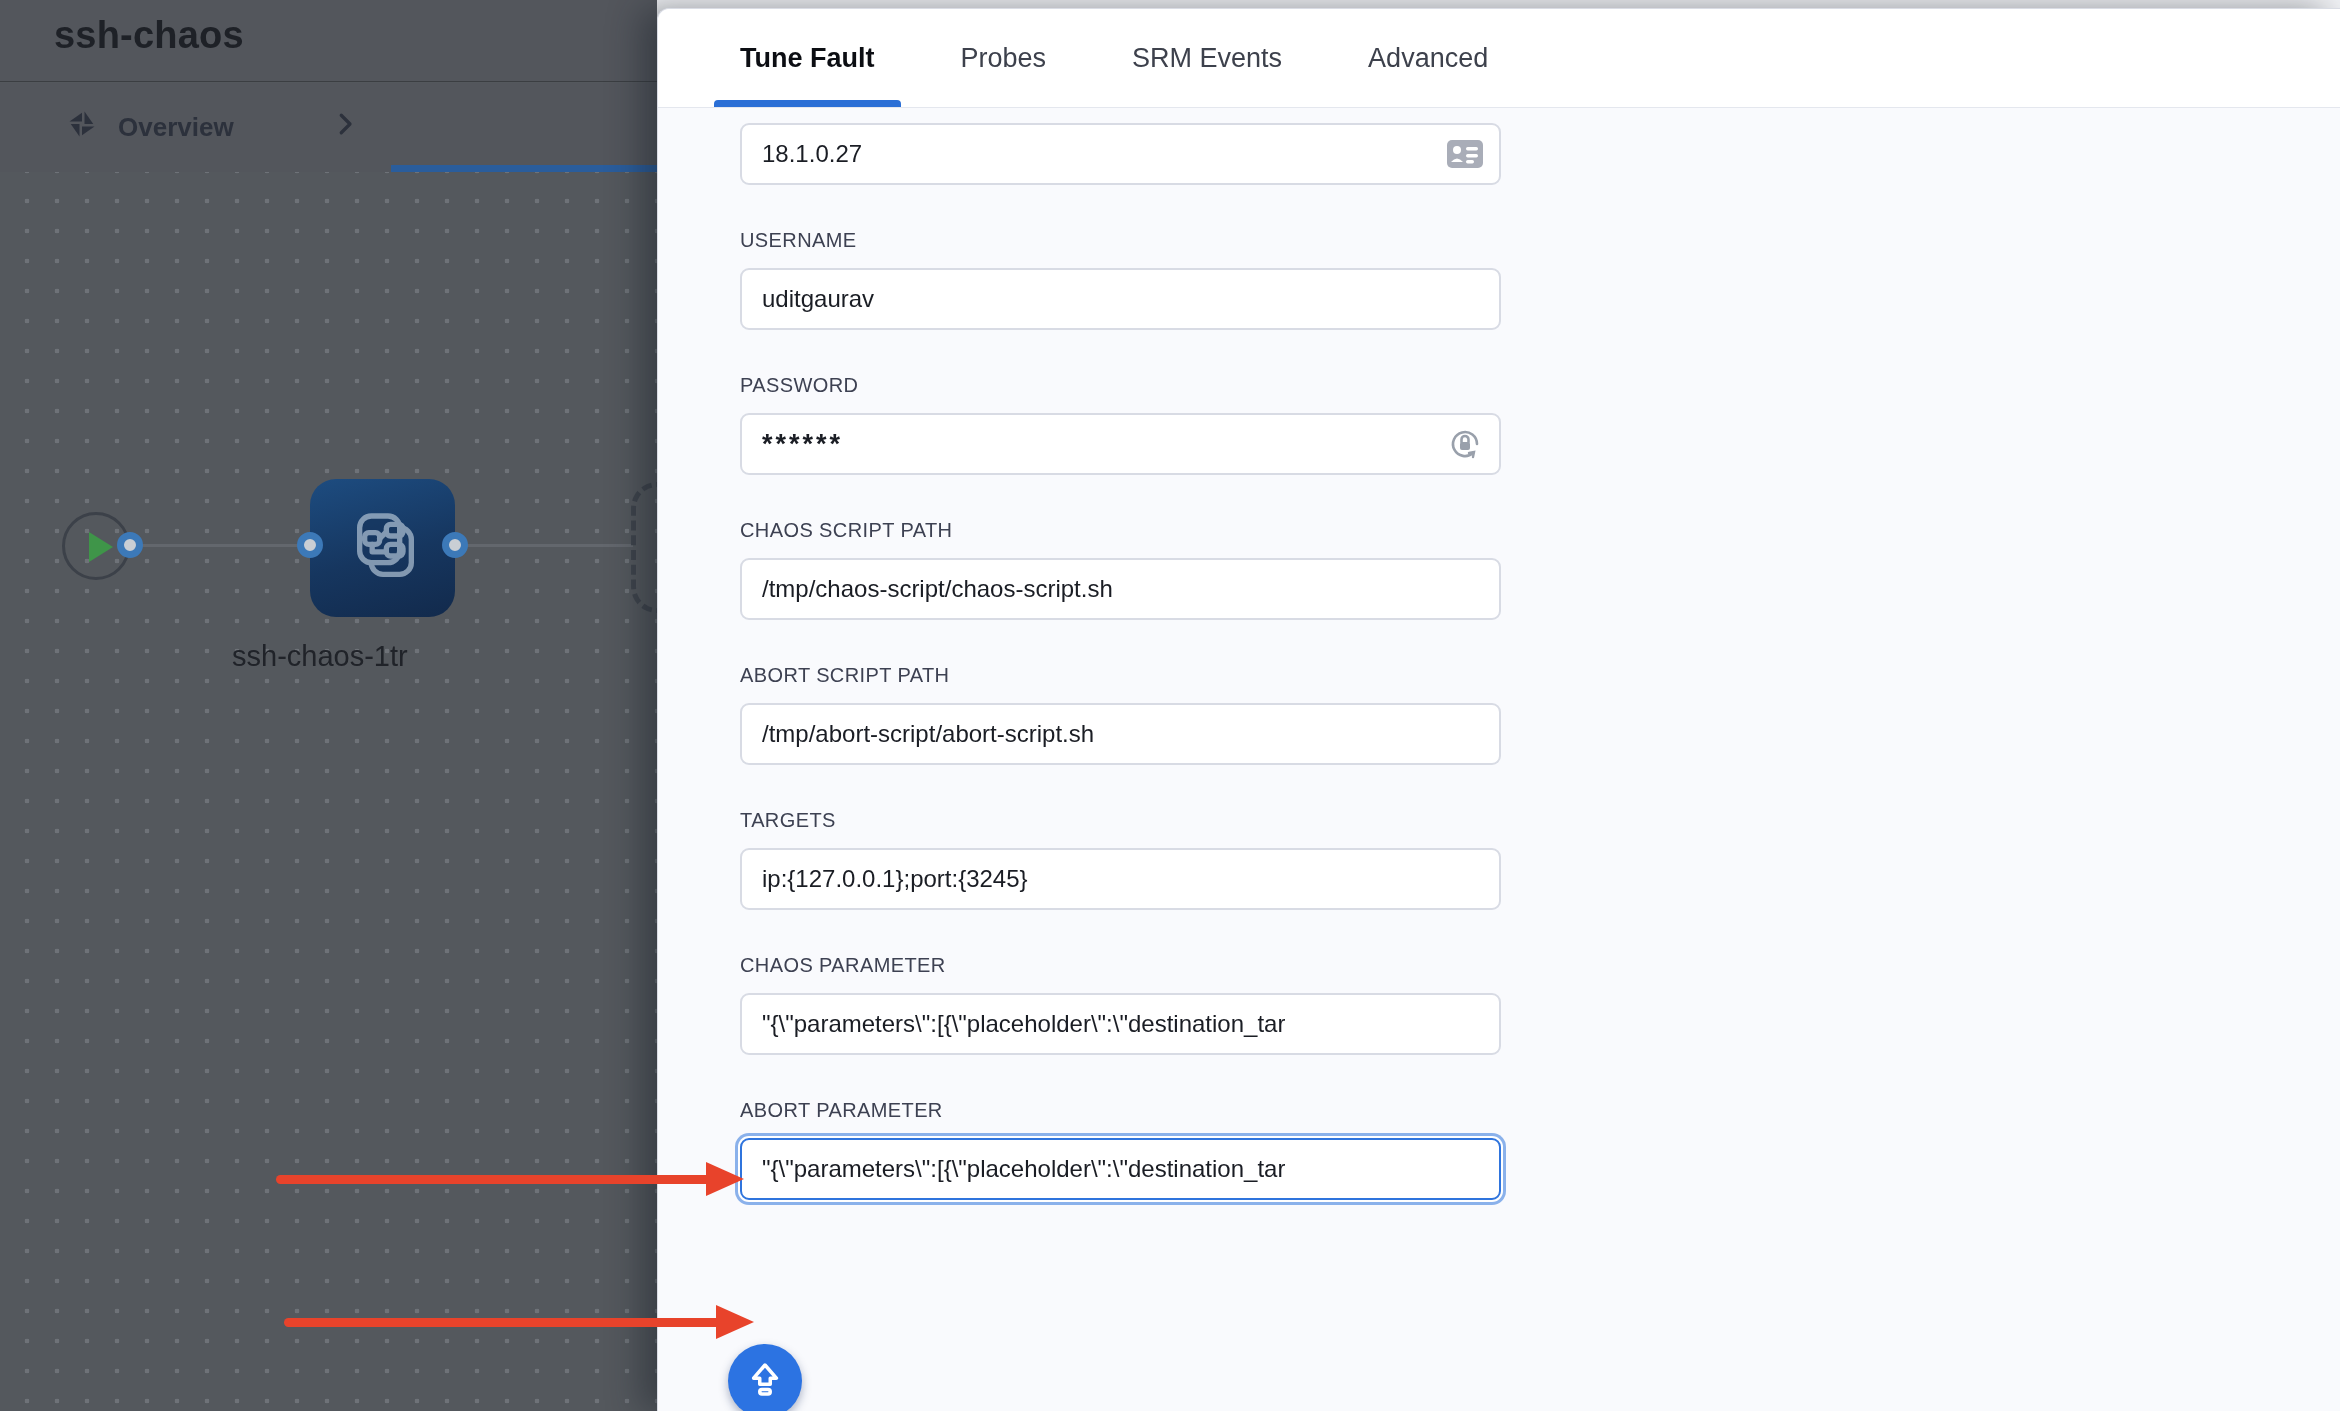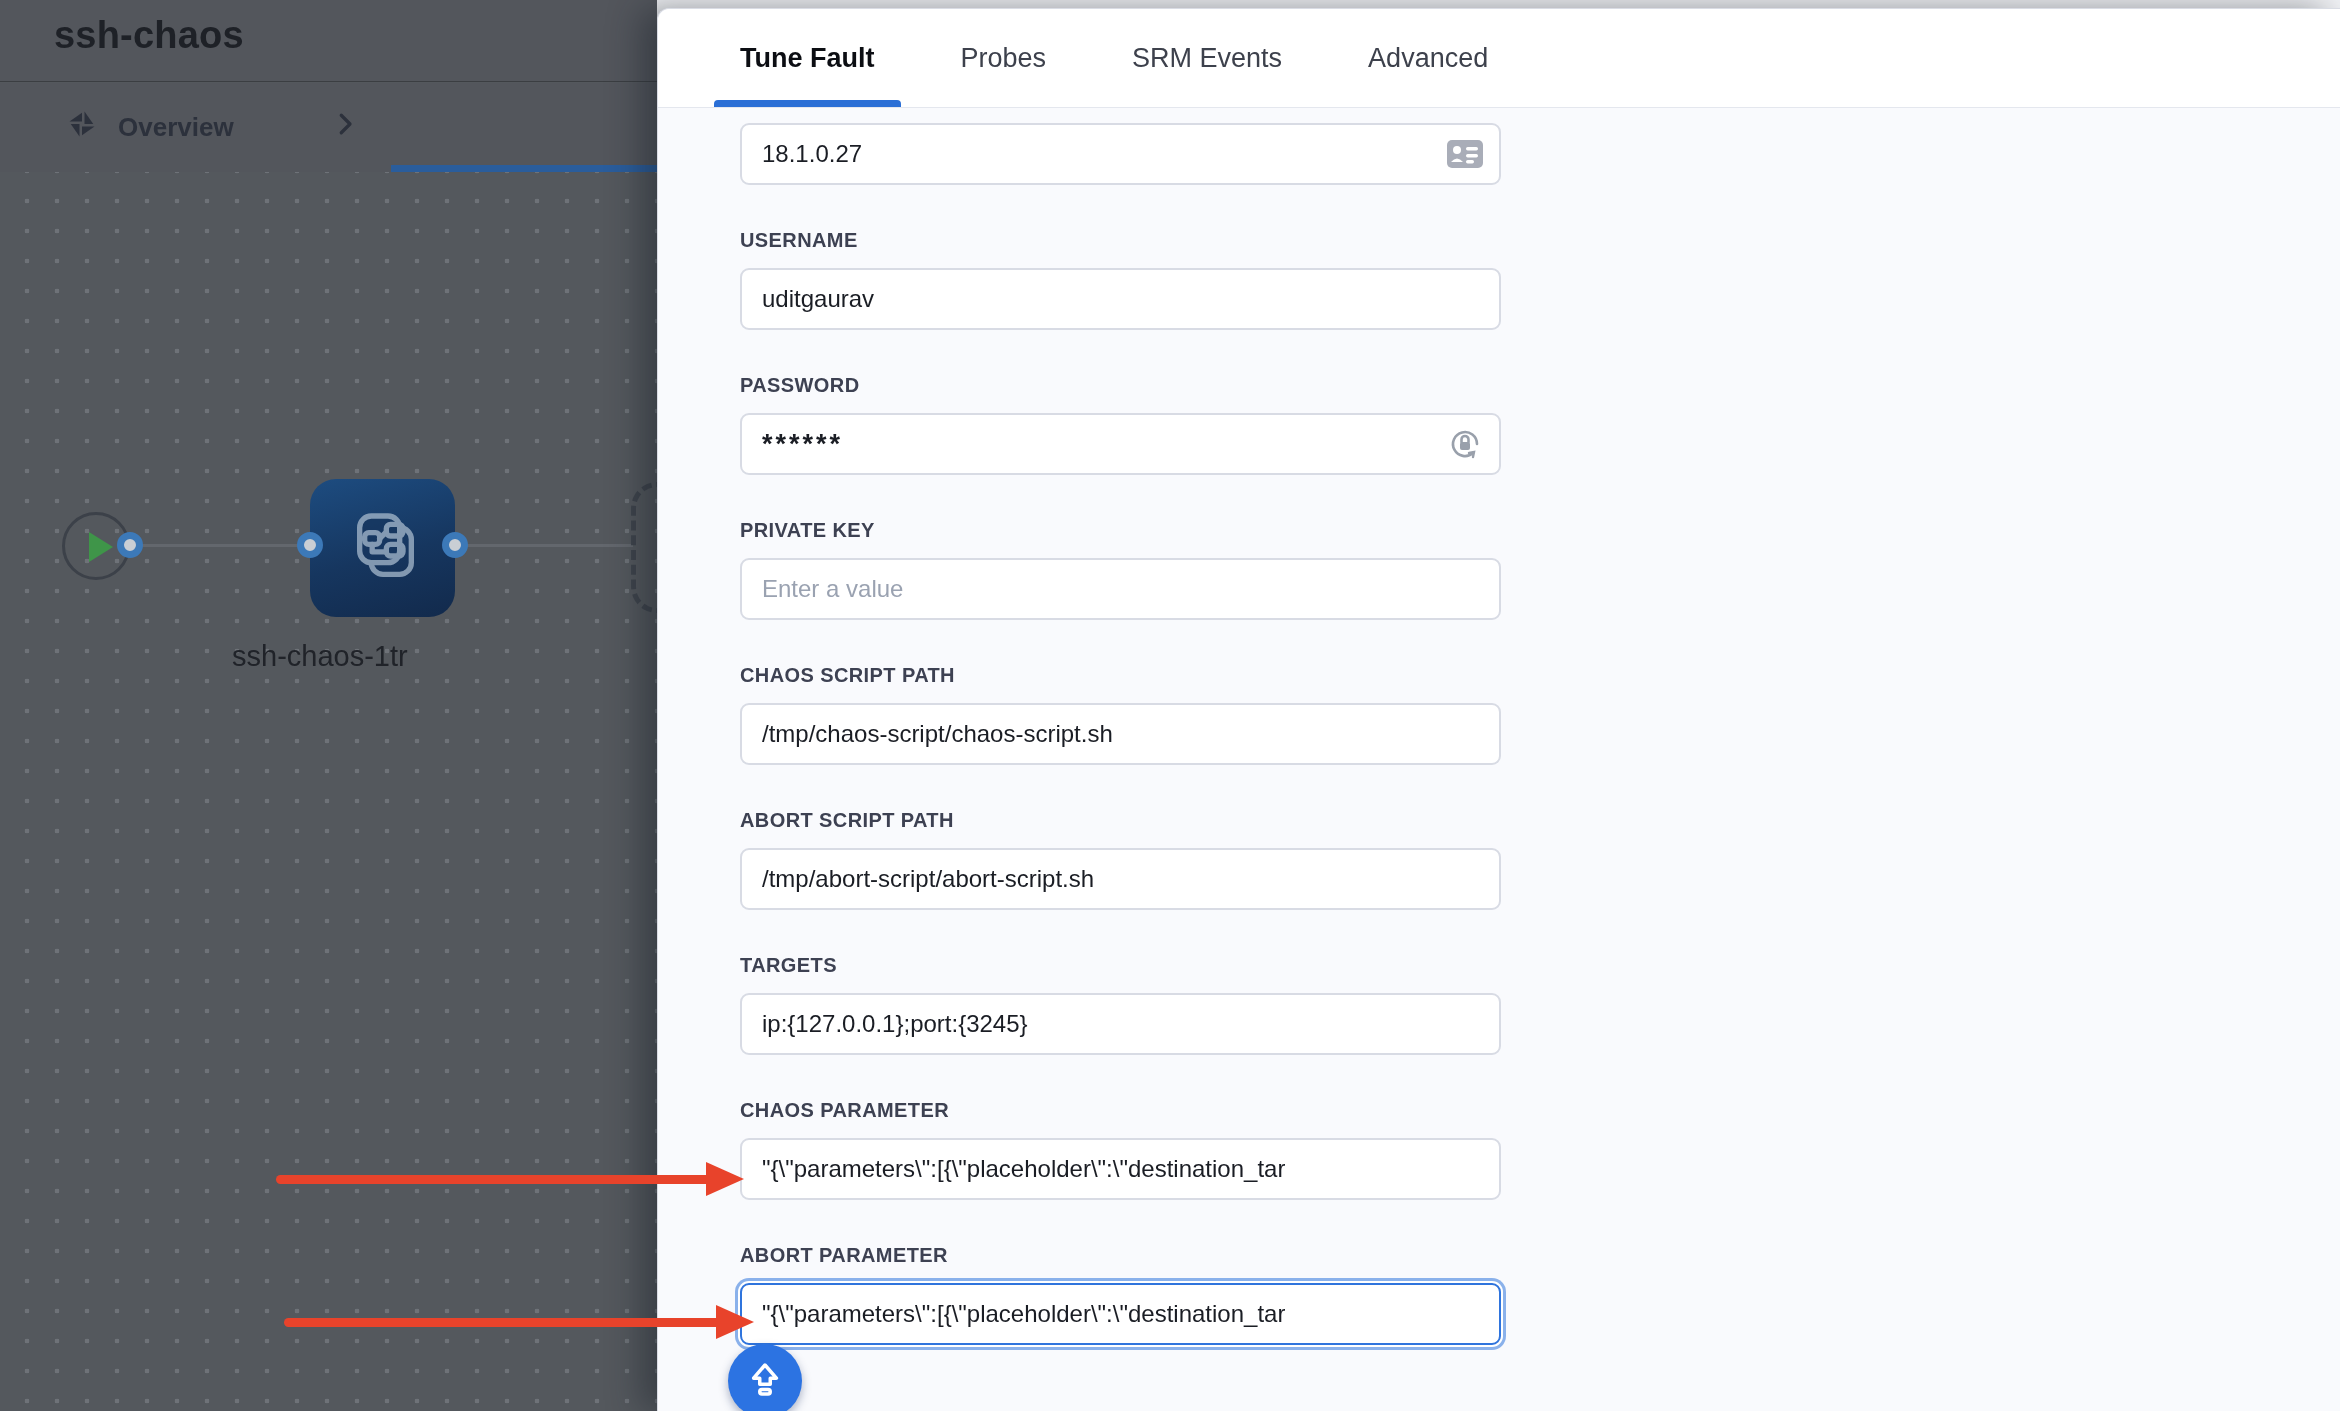--- a/index.html
+++ b/index.html
@@ -59,21 +59,21 @@
     border-top-left-radius:12px; border-bottom:1px solid #e4e7ee;
     display:flex; align-items:stretch; padding-left:56px; gap:34px; }
   .tab { position:relative; display:flex; align-items:center; padding:0 26px;
     font-size:27px; font-weight:500; color:#3d414c; cursor:pointer; }
   .tab.active { font-weight:700; color:#0c0e13; }
   .tab.active::after { content:""; position:absolute; left:0; right:0; bottom:0;
     height:7px; background:var(--accent-blue,#2b6fd6); border-radius:4px 4px 0 0; }
 
   #form { position:absolute; left:82px; top:114px; width:761px; }
   .field { margin-bottom:44px; }
-  .field-label { display:block; font-size:20px; font-weight:700; color:#3d4152;
+  .field-label { display:block; font-size:20px; font-weight:400; color:#3d4152;
     letter-spacing:0.4px; margin-bottom:16px; text-transform:uppercase;margin-top:28px; }
   .field-label:empty { display:none; margin:0; }
   .textbox { position:relative; width:761px; height:62px; background:#ffffff;
     border:2px solid #d8dbe4; border-radius:9px; display:flex; align-items:center;
     padding:0 56px 0 20px; font-size:24px; color:#1a1d24; white-space:nowrap;
     overflow:hidden; }
   .textbox .value { overflow:hidden; white-space:nowrap; }
   .textbox.placeholder { color:#9aa2b1; }
   .textbox.focused { border-color:var(--focus-blue,#2f74dd);
     box-shadow:0 0 0 2px #ffffff, 0 0 0 5px rgba(47,116,221,0.55); }
@@ -195,26 +195,20 @@
           <svg width="36" height="36" viewBox="0 0 36 36" fill="none" stroke="#99a0ab" stroke-width="2.6" stroke-linecap="round">
             <path d="M30 18 a12 12 0 1 0 -4 9"></path>
             <path d="M26 31 l1 -5 -5 1" stroke-width="2.4"></path>
             <rect x="13" y="16" width="10" height="8" rx="2" fill="#99a0ab" stroke="none"></rect>
             <path d="M14.5 16 v-2.5 a3.5 3.5 0 0 1 7 0 V16"></path>
           </svg>
         </span>
       </div>
     </div>
 
-    <div class="field">
-      <span class="field-label">PRIVATE KEY</span>
-      <div class="textbox placeholder">
-        <span class="value">Enter a value</span>
-      </div>
-    </div>
 
     <div class="field">
       <span class="field-label">CHAOS SCRIPT PATH</span>
       <div class="textbox">
         <span class="value">/tmp/chaos-script/chaos-script.sh</span>
       </div>
     </div>
 
     <div class="field">
       <span class="field-label">ABORT SCRIPT PATH</span>

